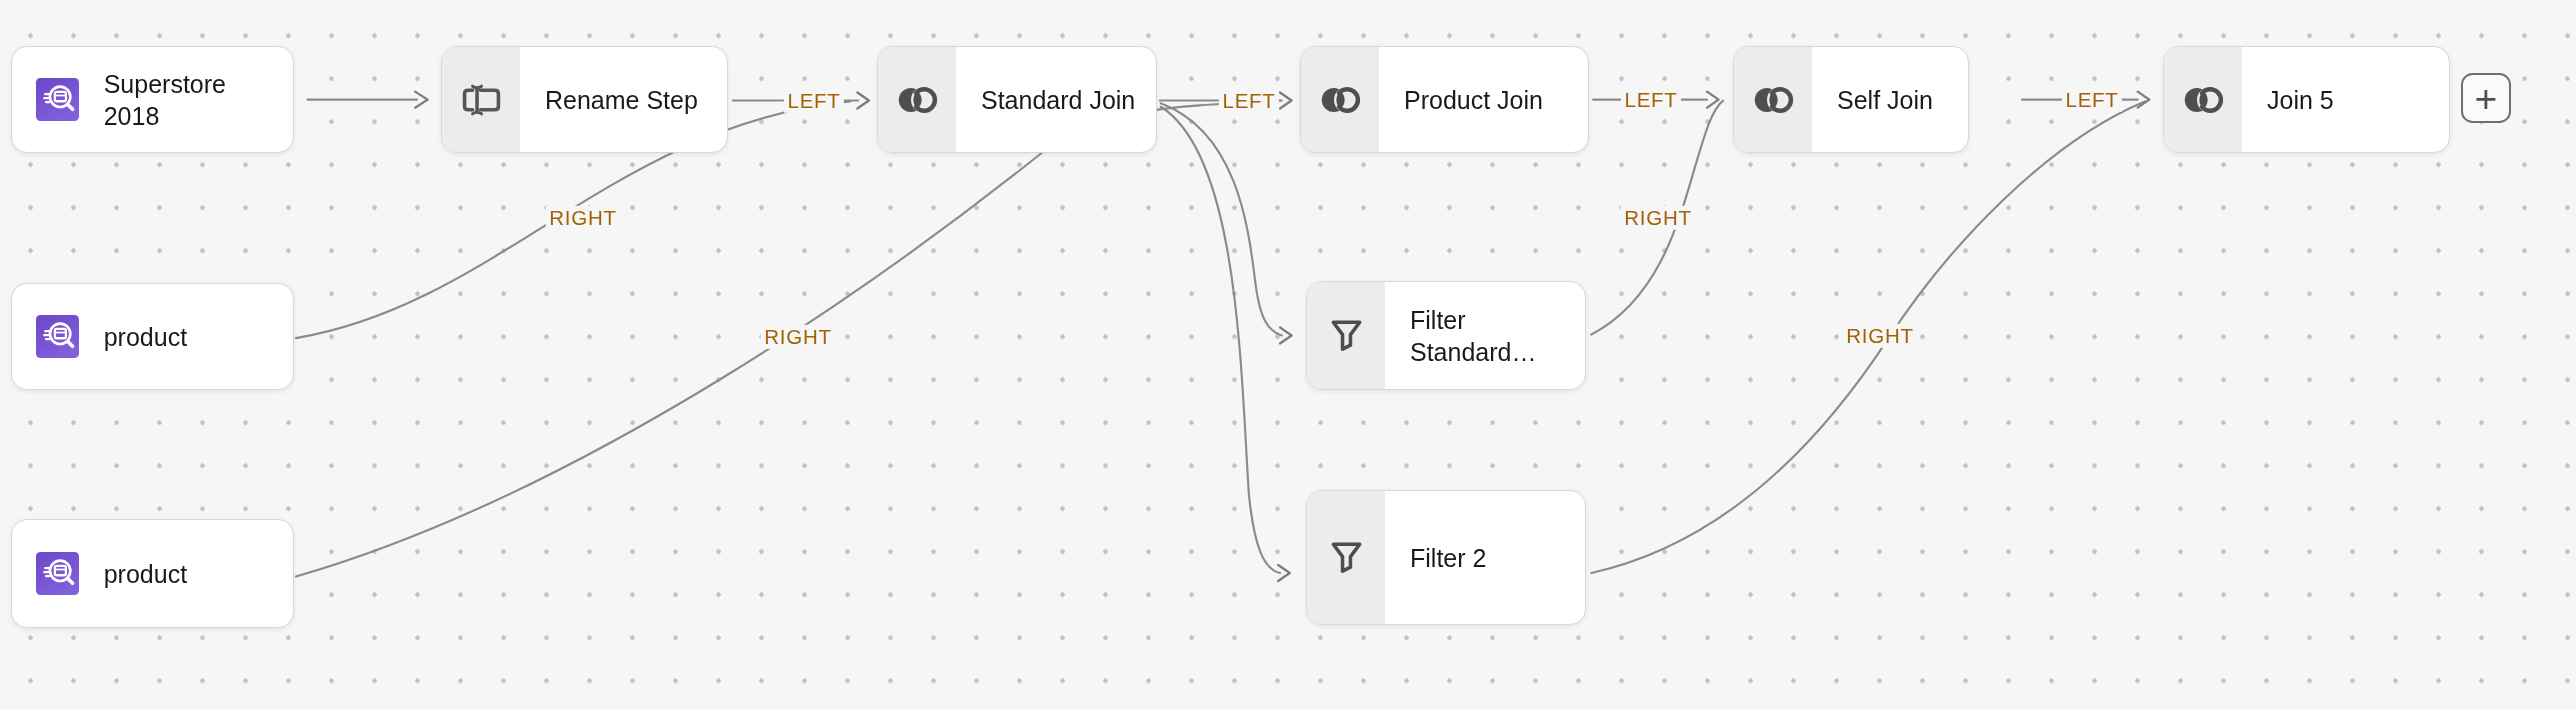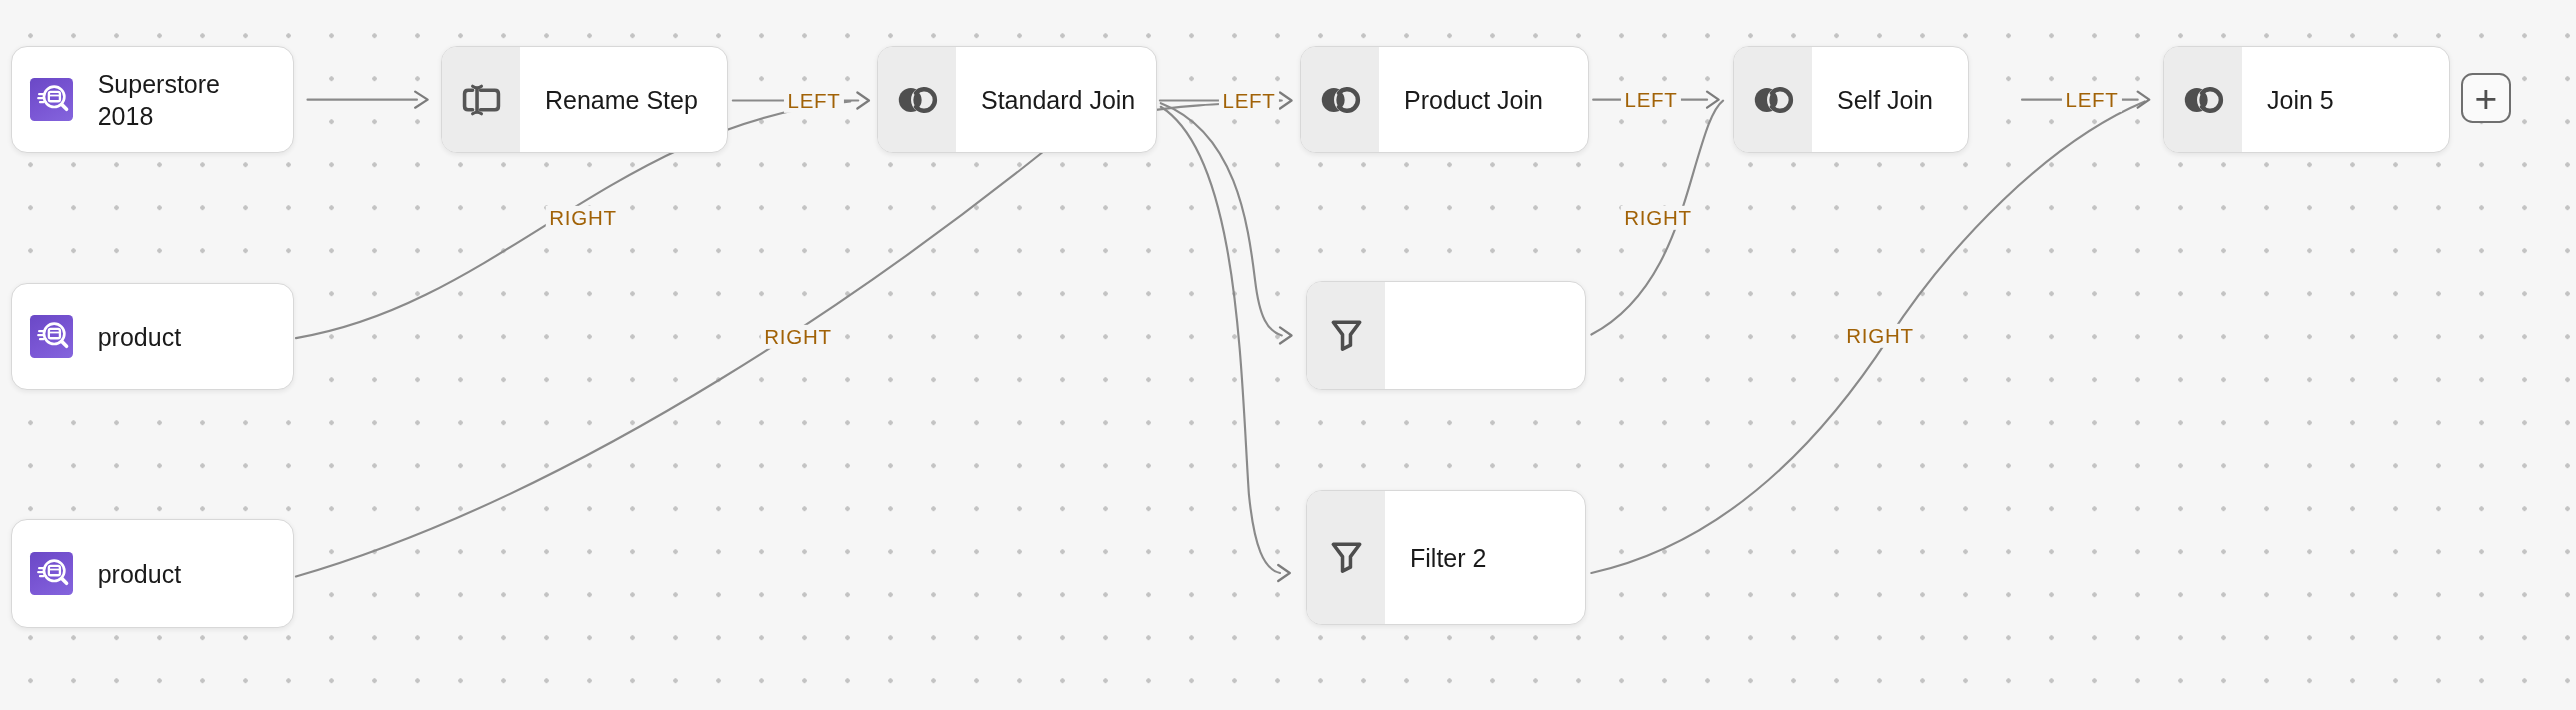--- a/index.html
+++ b/index.html
@@ -24,21 +24,21 @@
   }
   .node .icon-section{
     width:78px;height:100%;flex:none;background:#ececec;
     border-radius:14.2px 0 0 14.2px;
     display:flex;align-items:center;justify-content:center;
   }
   .node .node-label{
     font-size:25px;line-height:32px;font-weight:500;color:#1a1a1a;
     padding-left:25px;
   }
-  .node.dataset{padding-left:18px;}
+  .node.dataset{padding-left:24px;}
   .node.dataset .node-label{padding-left:25px;}
   .dataset-icon{
     width:43px;height:43px;flex:none;border-radius:4.5px;
     background:linear-gradient(150deg,#6a48c6 0%,#7a56d4 55%,#8465dd 100%);
     display:flex;align-items:center;justify-content:center;
   }
   .wrap-160 .node-label{width:151px;}
   .add-btn{
     position:absolute;z-index:3;left:2461px;top:73px;width:50px;height:50px;
     box-sizing:border-box;border:2.2px solid #6f6f6f;border-radius:11.6px;
@@ -173,20 +173,21 @@
     </span>
   <div class="node-label">product</div>
 </div>
 
 <div class="node step wrap-160" style="left:1306px;top:281px;width:280px;height:109px">
   <div class="icon-section">
       <svg width="39" height="37" viewBox="-22 -21 44 42">
         <use href="#filter-icon-g"></use>
       </svg>
     </div>
+  <div class="node-label">Filter Standard…</div>
 </div>
 
 <div class="node dataset" style="left:10.7px;top:519px;width:283px;height:109px">
   <span class="dataset-icon">
       <svg width="39" height="39" viewBox="-22 -22 44 44">
         <use href="#dataset-icon-g"></use>
       </svg>
     </span>
   <div class="node-label">product</div>
 </div>

